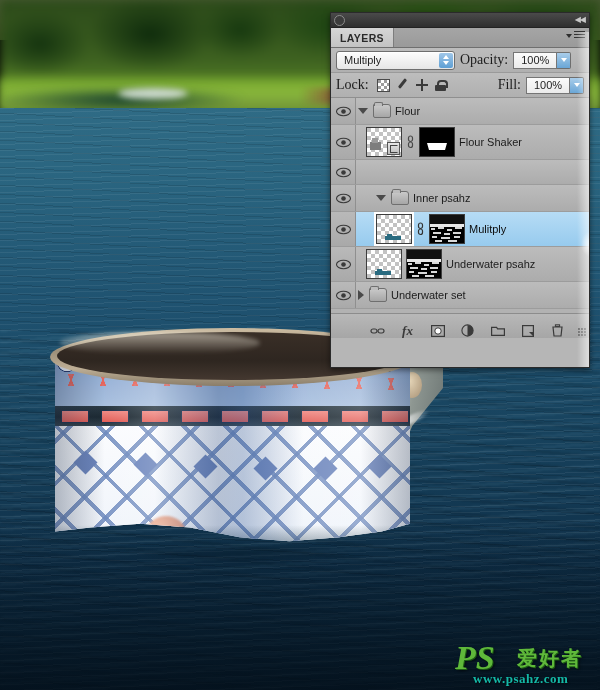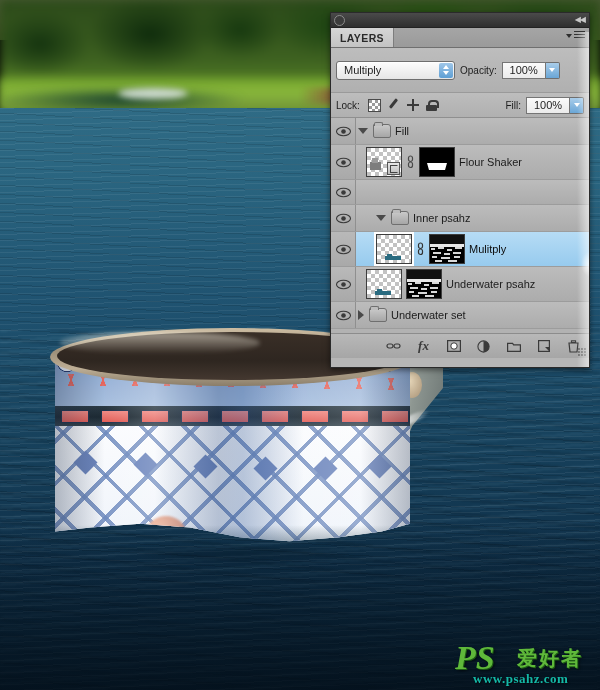--- a/index.html
+++ b/index.html
@@ -146,31 +146,31 @@
   .tabrow{height:19px;background:linear-gradient(180deg,#9d9d9d,#8d8d8d);
     display:flex;align-items:stretch;border-bottom:1px solid #6f6f6f;position:relative;}
   .tab{background:linear-gradient(180deg,#d6d6d6,#c3c3c3);padding:0 9px;display:flex;align-items:center;
     font-size:10.5px;font-weight:bold;color:#2a2a2a;letter-spacing:.4px;border-right:1px solid #7d7d7d;}
   .tab-fill{flex:1;background:linear-gradient(180deg,#a5a5a5,#9a9a9a);}
   .tab-menu{position:absolute;right:4px;top:3px;display:flex;align-items:center;gap:2px;color:#2e2e2e;}
   .menu-lines{display:inline-block;width:11px;height:9px;
     background:linear-gradient(180deg,#333 0 1.5px,rgba(0,0,0,0) 1.5px 3px,#333 3px 4.5px,rgba(0,0,0,0) 4.5px 6px,#333 6px 7.5px,rgba(0,0,0,0) 7.5px 9px);}
   .menu-tri{width:0;height:0;border-left:3.5px solid transparent;border-right:3.5px solid transparent;border-top:4px solid #2e2e2e;}
 
-  .ctrlrow{height:24px;display:flex;align-items:center;padding:10px 5px;gap:5px;
+  .ctrlrow{height:24px;display:flex;align-items:center;padding:0 5px;gap:5px;
     background:linear-gradient(180deg,#bdbdbd,#b0b0b0);border-bottom:1px solid #9a9a9a;}
   .blend-select{width:110px;height:17px;border:1px solid #6e6e6e;border-radius:3px;
     background:linear-gradient(180deg,#fdfdfd,#e6e6e6);display:flex;align-items:center;
     padding-left:7px;font-size:11px;position:relative;box-shadow:inset 0 1px 0 #fff;}
   .stepper{position:absolute;right:1px;top:1px;width:14px;height:15px;border-radius:2px;
     background:linear-gradient(180deg,#9fc6e8,#5e9fd4);display:flex;flex-direction:column;
     align-items:center;justify-content:center;gap:2px;}
   .st-up{width:0;height:0;border-left:3px solid transparent;border-right:3px solid transparent;border-bottom:4px solid #fff;}
   .st-dn{width:0;height:0;border-left:3px solid transparent;border-right:3px solid transparent;border-top:4px solid #fff;}
-  .lbl{font-size:10px;color:#1c1c1c;}
+  .lbl{font-size:14px;color:#1c1c1c;font-family:Liberation Serif, serif;}
   .numbox{height:15px;min-width:36px;border:1px solid #757575;background:linear-gradient(180deg,#fbfbfb,#ebebeb);
     display:flex;align-items:center;justify-content:center;font-size:11px;padding:0 3px;}
   .numarrow{width:13px;height:15px;border:1px solid #6e6e6e;border-left:none;border-radius:0 2px 2px 0;
     background:linear-gradient(180deg,#a9cdea,#6aa6d6);display:flex;align-items:center;justify-content:center;}
   .numarrow i{width:0;height:0;border-left:3px solid transparent;border-right:3px solid transparent;border-top:4px solid #fff;display:block;}
   .numgrp{display:flex;align-items:center;}
 
   .lockrow{height:24px;display:flex;align-items:center;padding:0 5px;gap:8px;
     background:linear-gradient(180deg,#bdbdbd,#b0b0b0);border-bottom:1px solid #8f8f8f;}
   .lock-icons{display:flex;align-items:center;gap:7px;}
@@ -212,21 +212,21 @@
   .mask-black{background:#000;}
   .link{width:9px;height:14px;position:relative;flex:0 0 auto;}
   .link svg{display:block;}
   .indent1{padding-left:10px;}
   .indent2{padding-left:20px;}
   .so-badge{position:absolute;right:1px;bottom:1px;width:11px;height:11px;
     background:linear-gradient(180deg,#e8e8e8,#bdbdbd);border:1px solid #555;}
   .so-badge:after{content:"";position:absolute;left:2px;top:2px;width:6px;height:6px;
     border:1px solid #444;border-right-color:transparent;}
 
-  .footer{height:24px;display:flex;align-items:center;justify-content:flex-end;gap:15px;padding:0 8px;
+  .footer{height:24px;display:flex;align-items:flex-end;justify-content:flex-end;gap:15px;padding:0 24px;
     background:linear-gradient(180deg,#b8b8b8,#a6a6a6);border-top:1px solid #8c8c8c;position:relative;}
   .fic{width:15px;height:15px;display:flex;align-items:center;justify-content:center;color:#3a3a3a;}
   .grip{position:absolute;right:2px;bottom:1px;width:9px;height:9px;
     background:radial-gradient(circle 1px at 1px 1px,#6e6e6e 0 1px,rgba(0,0,0,0) 1px);background-size:3px 3px;}
   .panel-rt-glow{position:absolute;right:0;top:19px;width:12px;bottom:0;pointer-events:none;
     background:linear-gradient(90deg,rgba(255,255,255,0),rgba(255,255,255,.55));}
   .sel-glow{position:absolute;right:-2px;top:128px;width:16px;height:36px;pointer-events:none;
     background:radial-gradient(ellipse 14px 18px at 100% 50%,rgba(255,255,255,.95),rgba(255,255,255,0) 72%);}
 
   
@@ -370,21 +370,21 @@
           <span class="eye">
               <svg width="15" height="11" viewBox="0 0 15 11">
                 <ellipse cx="7.5" cy="5.5" rx="7" ry="4.2" fill="none" stroke="#3a3a3a" stroke-width="1.1"></ellipse>
                 <circle cx="7.5" cy="5.5" r="2.3" fill="#3a3a3a"></circle>
               </svg>
             </span>
         </div>
         <div class="lcontent">
           <span class="disc"></span>
           <span class="folder"></span>
-          <span class="lname">Fill</span>
+          <span class="lname">Flour</span>
         </div>
       </div>
 
       <div class="lrow">
         <div class="eyecell">
           <span class="eye">
               <svg width="15" height="11" viewBox="0 0 15 11">
                 <ellipse cx="7.5" cy="5.5" rx="7" ry="4.2" fill="none" stroke="#3a3a3a" stroke-width="1.1"></ellipse>
                 <circle cx="7.5" cy="5.5" r="2.3" fill="#3a3a3a"></circle>
               </svg>

